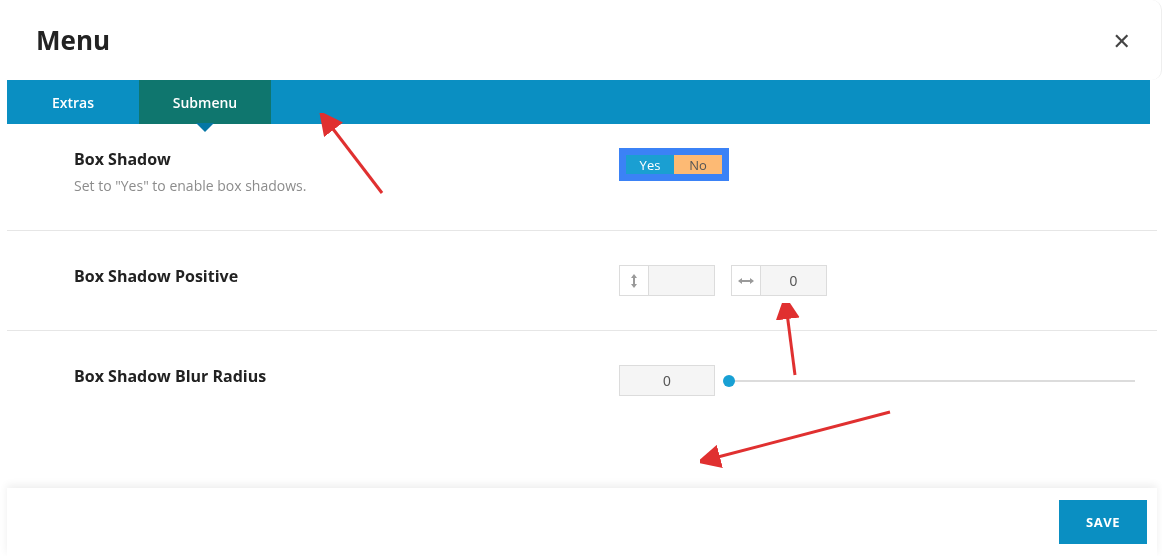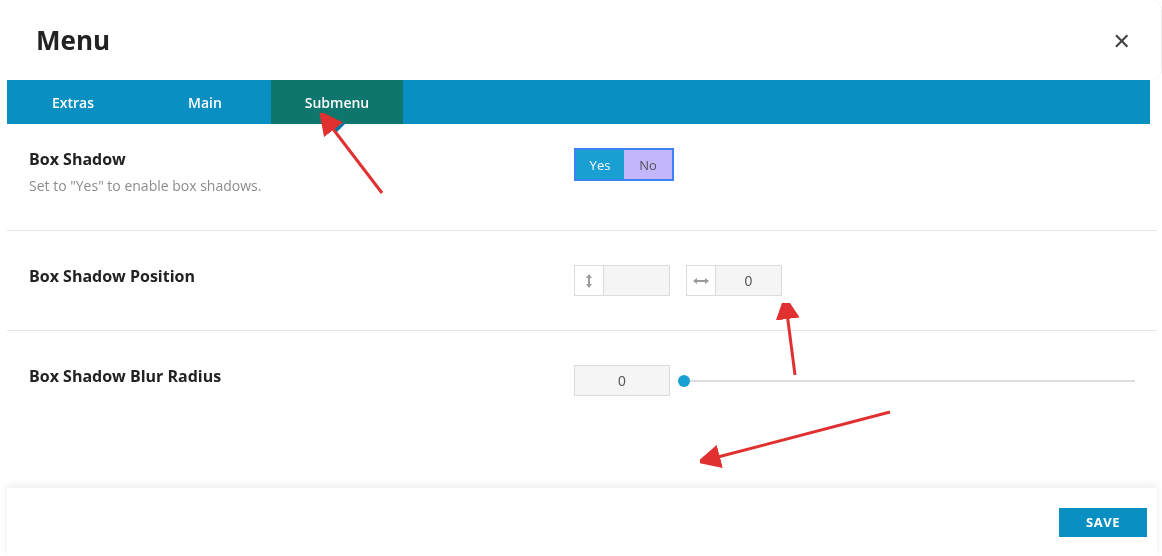--- a/index.html
+++ b/index.html
@@ -92,20 +92,21 @@
   .section {
     border-bottom: 1px solid #e6e6e6;
     padding: 34px 22px 34px 22px;
     display: flex;
   }
   .section:last-of-type { border-bottom: none; justify-content: space-between; }
 
   .left {
     width: 545px;
     flex: 0 0 545px;
+    margin-left: 45px;
   }
   .right {
     flex: 1;
     display: flex;
     align-items: flex-start;
     gap: 16px;
   }
 
   .field-title {
     font-size: 16px;
@@ -116,32 +117,32 @@
   .field-desc {
     font-size: 14px;
     color: #8c8c8c;
     line-height: 1.45;
     max-width: 430px;
   }
 
   
   .yesno {
     display: flex;
-    border: 2px solid #3b82f6;
+    border: 7px solid #3b82f6;
     overflow: hidden;
     height: 33px;
   }
   .yesno .opt {
     display: flex;
     align-items: center;
     justify-content: center;
     width: 48px;
     font-size: 13px;
     cursor: pointer;
-    background: #c4b5fd;
+    background: #fdba74;
     color: #555;
   }
   .yesno .opt.selected {
     background: #1a9fd2;
     color: #fff;
     border-color: #1a9fd2;
   }
 
   
   .iconinput {
@@ -226,21 +227,21 @@
     padding-right: 10px;
     gap: 8px;
     background: #fff;
     box-shadow: 0 -3px 8px rgba(0,0,0,0.07);
   }
   .btn {
     display: flex;
     align-items: center;
     justify-content: center;
     min-width: 88px;
-    height: 29px;
+    height: 44px;
     padding: 0 22px;
     background: #0a8fc2;
     color: #fff;
     font-size: 13px;
     font-weight: 700;
     letter-spacing: 0.5px;
     cursor: pointer;
   }
 
   
@@ -265,23 +266,20 @@
 
 <div class="header">
   <div class="title">Menu</div>
   <div class="close">✕</div>
 </div>
 
 <div class="tabs">
   <div class="tab">
       <span>Extras</span>
     </div>
-  <div class="tab">
-      <span>Main</span>
-    </div>
   <div class="tab active">
       <span>Submenu</span>
     </div>
 </div>
 
 <div class="content">
 
   <div class="section">
     <div class="left">
       <div class="field-title">Box Shadow</div>
@@ -290,21 +288,21 @@
     <div class="right">
       <div class="yesno">
         <div class="opt selected">Yes</div>
         <div class="opt">No</div>
       </div>
     </div>
   </div>
 
   <div class="section">
     <div class="left">
-      <div class="field-title">Box Shadow Position</div>
+      <div class="field-title">Box Shadow Positive</div>
     </div>
     <div class="right">
       <div class="iconinput">
         <div class="iconbox">
           <svg width="12" height="14" viewBox="0 0 12 14">
               <path d="M6 0 L9 4 L7 4 L7 10 L9 10 L6 14 L3 10 L5 10 L5 4 L3 4 Z" fill="#9a9a9a"></path>
             </svg>
         </div>
         <input type="text" value="" style="">
       </div>

